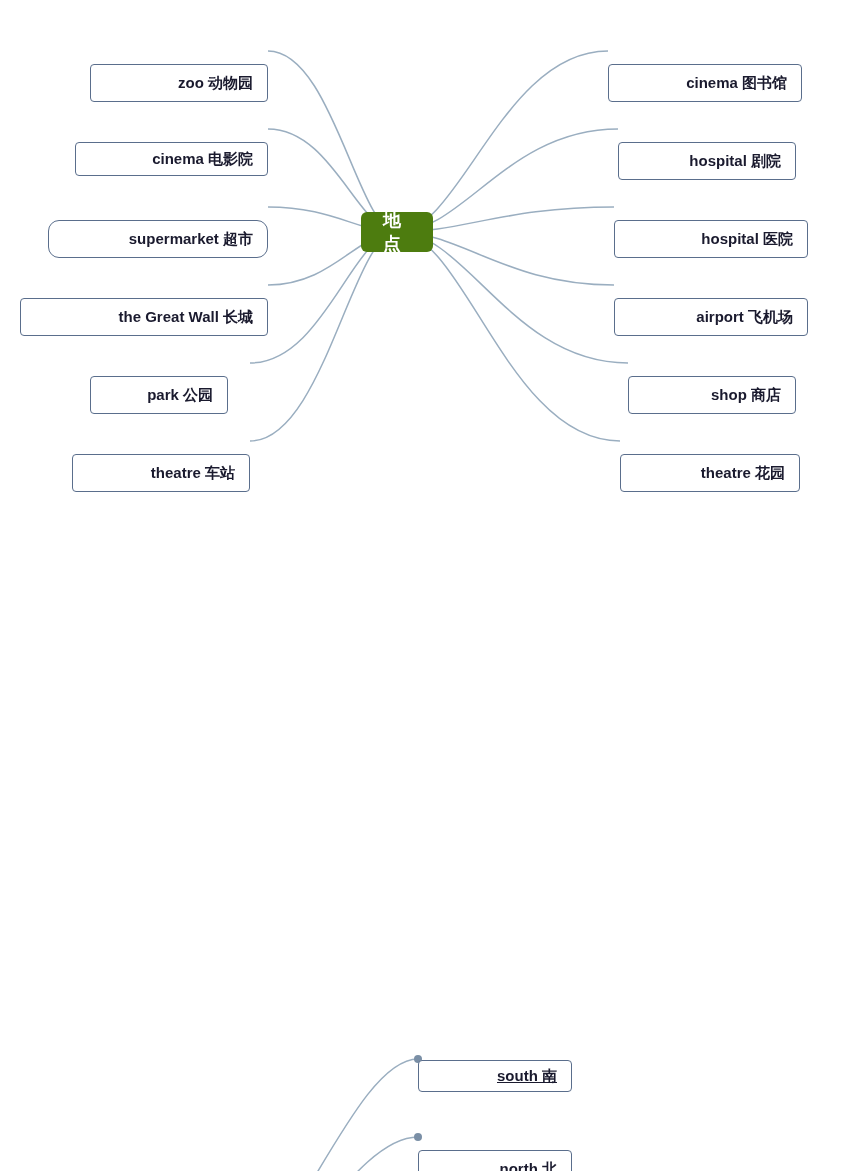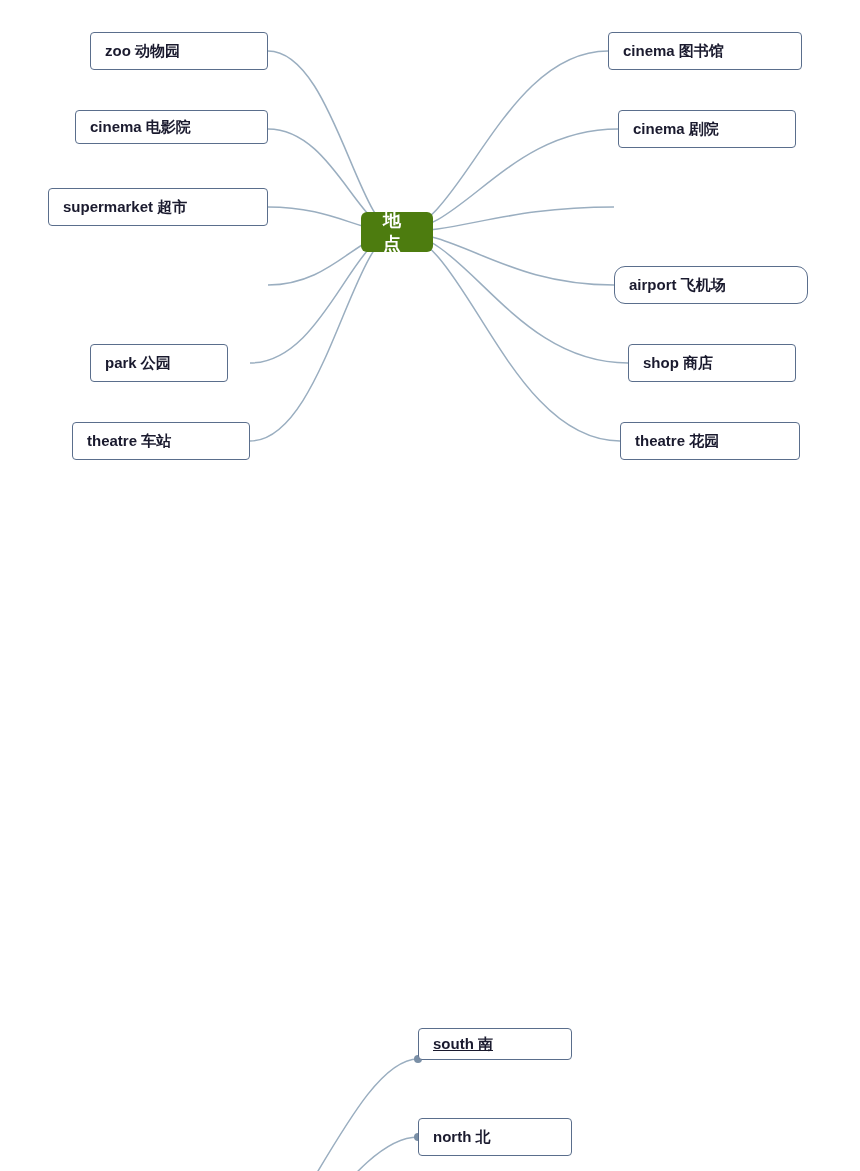--- a/index.html
+++ b/index.html
@@ -37,21 +37,22 @@
       border: 1.5px solid #5a6e8c;
       border-radius: 4px;
       background: #fff;
       padding: 6px 14px;
       font-size: 15px;
       font-weight: 600;
       color: #1a1a2e;
       white-space: nowrap;
       display: flex;
       align-items: center;
-      justify-content: flex-start;
+      justify-content: flex-end;
+      margin-top: 32px;
     }
 
     .center-node {
       position: absolute;
       background: #4d7c0f;
       border-radius: 6px;
       color: #fff;
       font-size: 18px;
       font-weight: 700;
       padding: 20px 22px;
@@ -82,37 +83,43 @@
   <div class="center-node" id="center1" style="left:361px; top:212px; width:72px; height:40px;">
     <span>地点</span>
   </div>
 
   <div class="node" style="left:90px; top:32px; width:178px; height:38px;">
     <span>zoo  动物园</span>
   </div>
   <div class="node" style="left:75px; top:110px; width:193px; height:34px;">
     <span>cinema  电影院</span>
   </div>
-  <div class="node" style="left:48px; top:188px; width:220px; height:38px;">
+  <div class="node" style="left:48px; top:188px; width:220px; height:38px;border-radius:11px;">
     <span>supermarket  超市</span>
+  </div>
+  <div class="node" style="left:20px; top:266px; width:248px; height:38px;">
+    <span>the Great Wall  长城</span>
   </div>
   <div class="node" style="left:90px; top:344px; width:138px; height:38px;">
     <span>park  公园</span>
   </div>
   <div class="node" style="left:72px; top:422px; width:178px; height:38px;">
     <span>theatre  车站</span>
   </div>
 
   <div class="node" style="left:608px; top:32px; width:194px; height:38px;">
     <span>cinema  图书馆</span>
   </div>
   <div class="node" style="left:618px; top:110px; width:178px; height:38px;">
-    <span>cinema  剧院</span>
+    <span>hospital  剧院</span>
   </div>
-  <div class="node" style="left:614px; top:266px; width:194px; height:38px;border-radius:11px;">
+  <div class="node" style="left:614px; top:188px; width:194px; height:38px;">
+    <span>hospital  医院</span>
+  </div>
+  <div class="node" style="left:614px; top:266px; width:194px; height:38px;">
     <span>airport 飞机场</span>
   </div>
   <div class="node" style="left:628px; top:344px; width:168px; height:38px;">
     <span>shop  商店</span>
   </div>
   <div class="node" style="left:620px; top:422px; width:180px; height:38px;">
     <span>theatre  花园</span>
   </div>
 </div>
 

